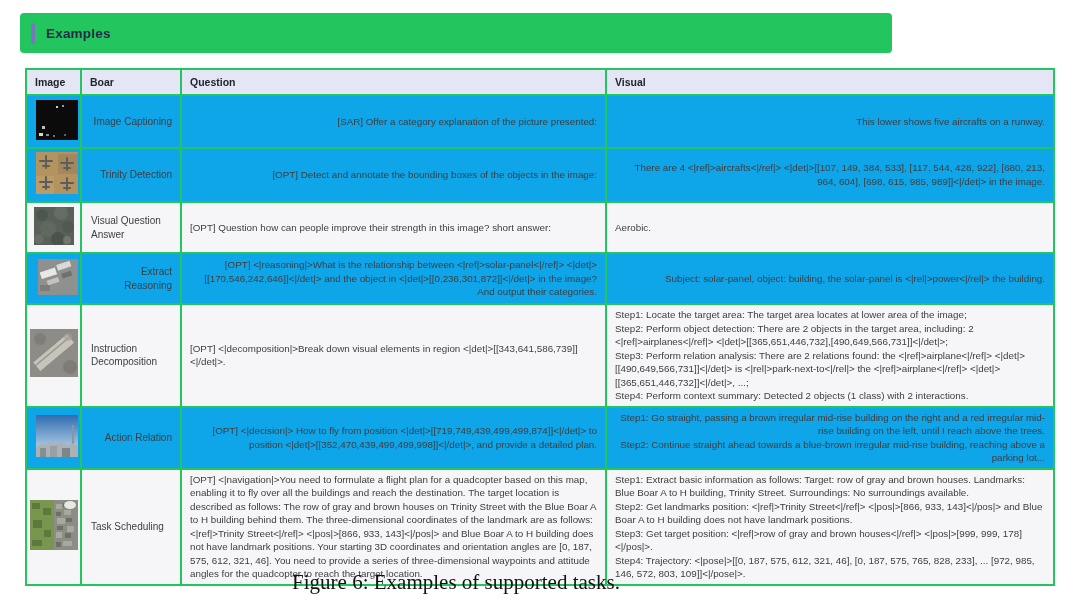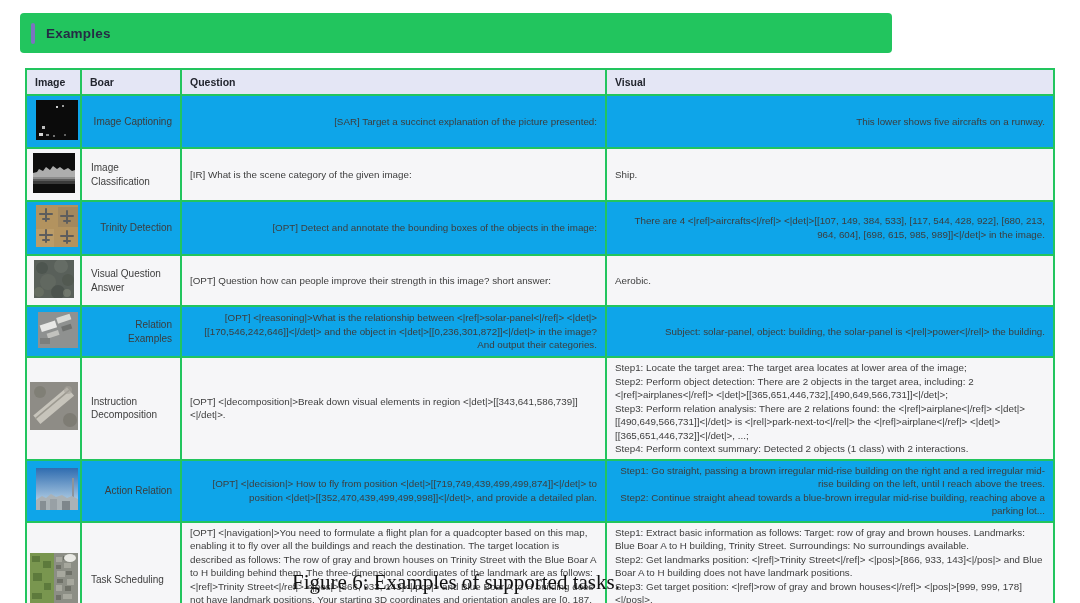--- a/index.html
+++ b/index.html
@@ -66,39 +66,24 @@
                 <rect x="26" y="5" width="2" height="2" fill="#9a9a9a"></rect>
                 <rect x="6" y="26" width="3" height="3" fill="#bdbdbd"></rect>
                 <rect x="3" y="33" width="4" height="3" fill="#d8d8d8"></rect>
                 <rect x="10" y="34" width="3" height="2" fill="#8a8a8a"></rect>
                 <rect x="17" y="35" width="2" height="2" fill="#6f6f6f"></rect>
                 <rect x="28" y="34" width="2" height="2" fill="#5f5f5f"></rect>
               </svg>
         </span>
       </td>
       <td class="c-task">Image Captioning</td>
-      <td class="c-q">[SAR] Target a succinct explanation of the picture presented:</td>
+      <td class="c-q">[SAR] Offer a category explanation of the picture presented:</td>
       <td class="c-a">This lower shows five aircrafts on a runway.</td>
     </tr>
 
-    <tr class="row even h45">
-      <td class="c-img">
-        <span class="thumb">
-          <svg width="42" height="40" viewBox="0 0 42 40">
-                <rect width="42" height="40" fill="#0e0e0e"></rect>
-                <path d="M0 26 L0 20 L4 19 L6 16 L10 18 L13 14 L17 17 L20 13 L24 16 L27 14 L31 17 L35 15 L39 18 L42 17 L42 26 Z" fill="#c9c9c9" opacity="0.85"></path>
-                <rect x="0" y="24" width="42" height="4" fill="#7d7d7d" opacity="0.7"></rect>
-                <rect x="0" y="28" width="42" height="3" fill="#3a3a3a"></rect>
-              </svg>
-        </span>
-      </td>
-      <td class="c-task">Image Classification</td>
-      <td class="c-q">[IR] What is the scene category of the given image:</td>
-      <td class="c-a">Ship.</td>
-    </tr>
 
     <tr class="row odd h46">
       <td class="c-img">
         <span class="thumb">
           <svg width="42" height="42" viewBox="0 0 42 42">
                 <rect width="42" height="42" fill="#b3935f"></rect>
                 <rect x="22" y="2" width="20" height="20" fill="#a3885e"></rect>
                 <rect x="0" y="24" width="18" height="18" fill="#bb9c68"></rect>
                 <g stroke="#5d5d5d" stroke-width="2" stroke-linecap="round">
                   <path d="M10 4 V16 M4 9 H16 M7 14 L13 14"></path>
@@ -142,21 +127,21 @@
                 <g transform="rotate(-18 20 18)">
                   <rect x="4" y="8" width="16" height="7" fill="#e8e8e6"></rect>
                   <rect x="22" y="6" width="14" height="6" fill="#dadad6"></rect>
                   <rect x="8" y="18" width="12" height="5" fill="#c2c2be"></rect>
                   <rect x="24" y="16" width="10" height="5" fill="#6f716f"></rect>
                 </g>
                 <rect x="2" y="26" width="10" height="6" fill="#7c7e7c"></rect>
               </svg>
         </span>
       </td>
-      <td class="c-task">Relation Examples</td>
+      <td class="c-task">Extract Reasoning</td>
       <td class="c-q">[OPT] &lt;|reasoning|&gt;What is the relationship between &lt;|ref|&gt;solar-panel&lt;|/ref|&gt; &lt;|det|&gt;[[170,546,242,646]]&lt;|/det|&gt; and the object in &lt;|det|&gt;[[0,236,301,872]]&lt;|/det|&gt; in the image? And output their categories.</td>
       <td class="c-a">Subject: solar-panel, object: building, the solar-panel is &lt;|rel|&gt;power&lt;|/rel|&gt; the building.</td>
     </tr>
 
     <tr class="row even h74">
       <td class="c-img">
         <span class="thumb">
           <svg width="48" height="48" viewBox="0 0 48 48">
                 <rect width="48" height="48" fill="#8e8c86"></rect>
                 <g transform="rotate(-40 24 24)">

